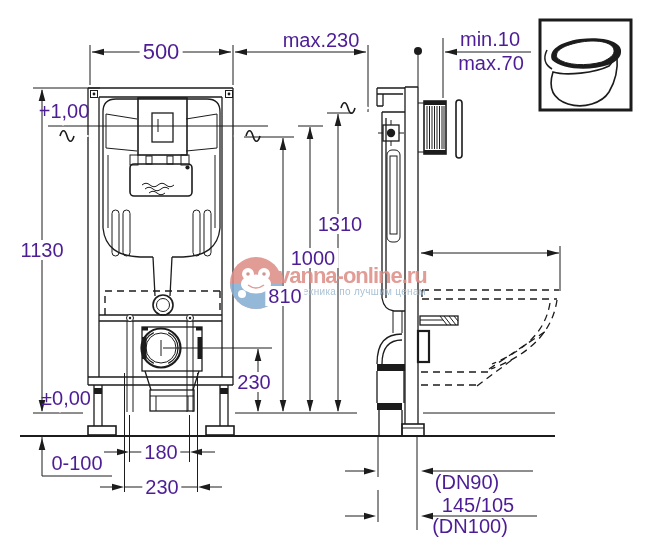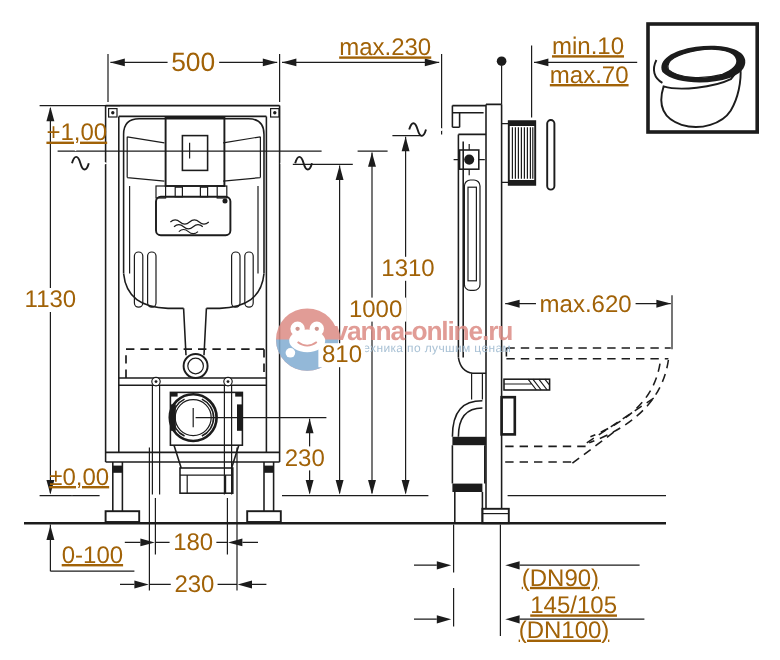--- a/index.html
+++ b/index.html
@@ -9,25 +9,25 @@
   .drawing line,.drawing path,.drawing rect,.drawing circle,.drawing polyline{
       stroke:#1c1c1c;fill:none;stroke-width:1.3;}
   .drawing .fill{fill:#1c1c1c;stroke:none;}
   .drawing .white{fill:#ffffff;}
   .drawing .thin{stroke-width:1;}
   .drawing .med{stroke-width:1.6;}
   .drawing .thick{stroke-width:2.2;}
   .drawing .xthick{stroke-width:3;}
   .drawing .dash{stroke-dasharray:7 5;stroke-width:1.4;}
   .drawing text{stroke:none;}
-  .dim{position:absolute;transform:translate(-50%,-50%);font-size:20px;color:#a16207;
+  .dim{position:absolute;transform:translate(-50%,-50%);font-size:20px;color:#4c1d95;
        line-height:1;white-space:nowrap;background:#fff;padding:0 3px;}
   .dim.lg{font-size:22px;}
   .dim.sm{font-size:20px;}
-  .dim.nobg{background:transparent;padding:0;text-decoration:underline;}
+  .dim.nobg{background:transparent;padding:0;}
   .watermark{position:absolute;left:4px;top:0;width:650px;height:550px;pointer-events:none;opacity:.88;}
   .wm-site{position:absolute;left:274px;top:276px;transform:translateY(-50%);
            font-size:22px;font-weight:bold;letter-spacing:-1px;color:#dd8f88;}
   .wm-tagline{position:absolute;left:277px;top:291px;transform:translateY(-50%);
            font-size:10px;color:#9db9cf;letter-spacing:.3px;}
   .wm-logo{position:absolute;left:224px;top:255px;}
 </style>
 </head>
 <body>
 
@@ -258,21 +258,20 @@
   <div class="dim lg" style="left:161px;top:52px">500</div>
   <div class="dim nobg" style="left:321px;top:40px">max.230</div>
   <div class="dim nobg" style="left:490px;top:39px">min.10</div>
   <div class="dim nobg" style="left:491px;top:63px">max.70</div>
   <div class="dim" style="left:42px;top:250px">1130</div>
   <div class="dim sm nobg" style="left:64px;top:111px">+1,00</div>
   <div class="dim sm nobg" style="left:66px;top:398px">±0,00</div>
   <div class="dim" style="left:340px;top:224px">1310</div>
   <div class="dim" style="left:313px;top:258px">1000</div>
   <div class="dim" style="left:285px;top:296px">810</div>
-  <div class="dim" style="left:488px;top:254px">max.620</div>
   <div class="dim" style="left:254px;top:382px">230</div>
   <div class="dim nobg" style="left:77px;top:463px">0-100</div>
   <div class="dim" style="left:161px;top:452px">180</div>
   <div class="dim" style="left:162px;top:487px">230</div>
   <div class="dim sm nobg" style="left:467px;top:482px">(DN90)</div>
   <div class="dim nobg" style="left:478px;top:505px">145/105</div>
   <div class="dim sm nobg" style="left:470px;top:526px">(DN100)</div>
 
 </div>
 

